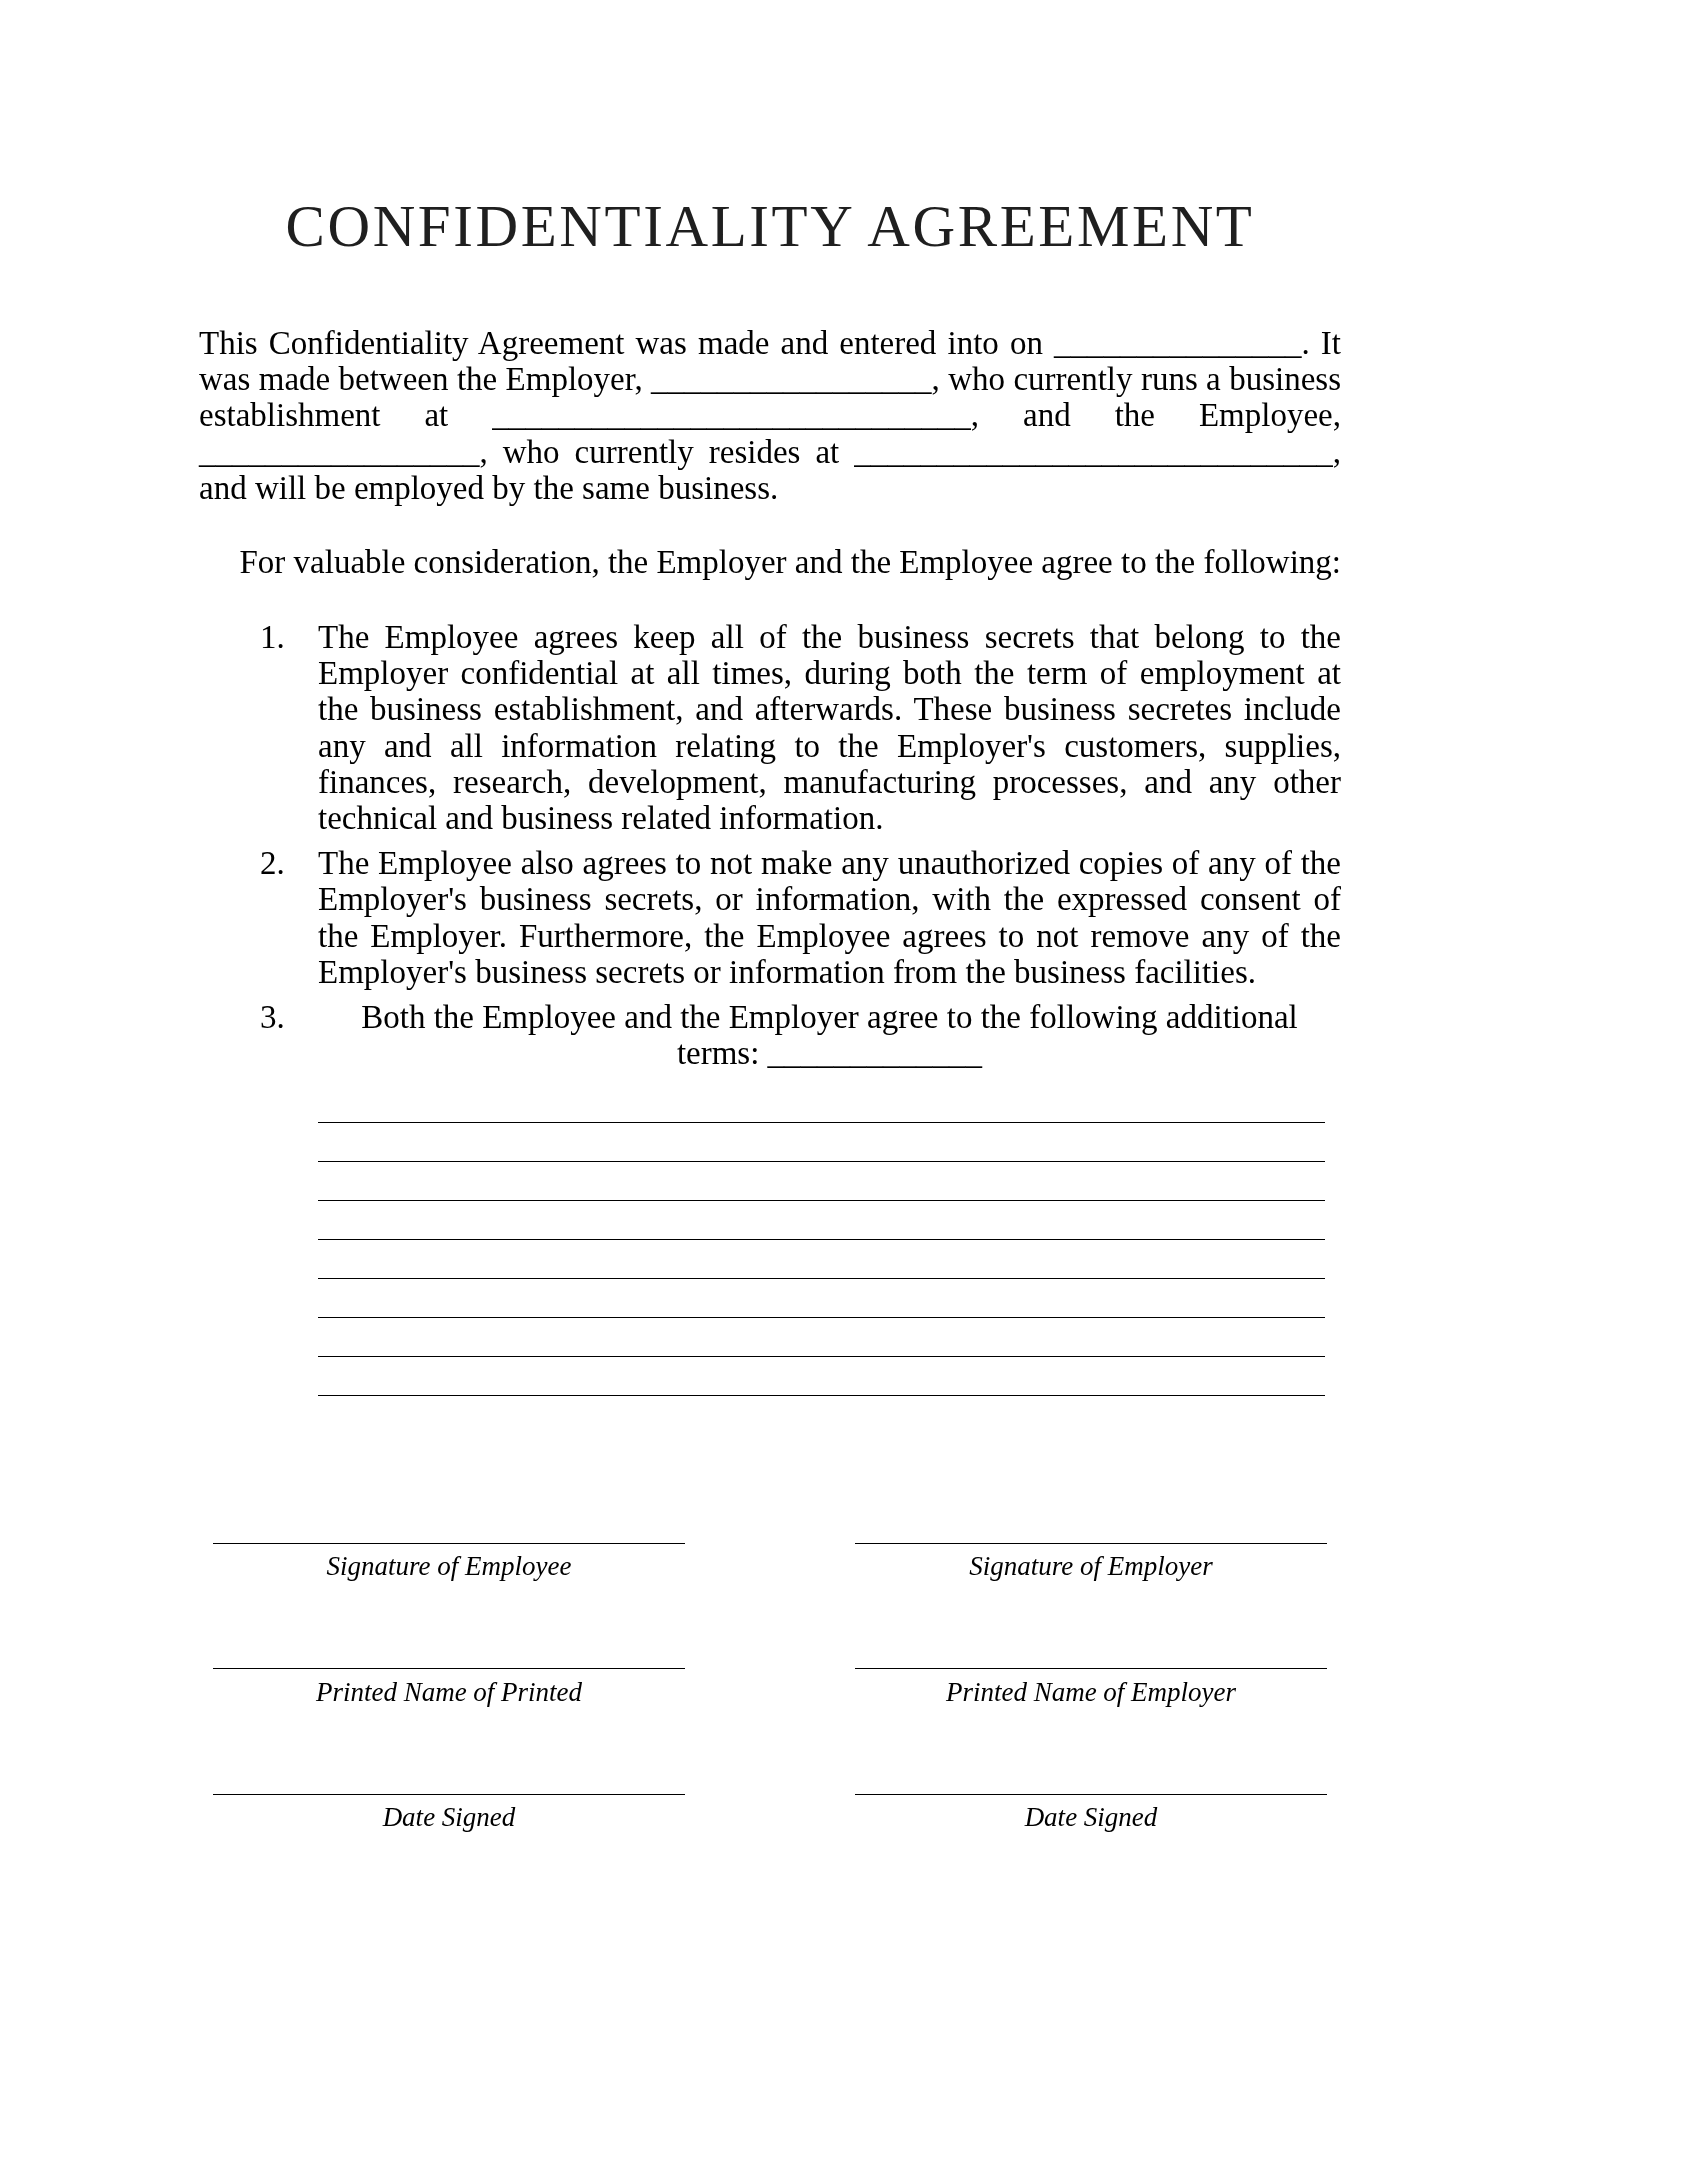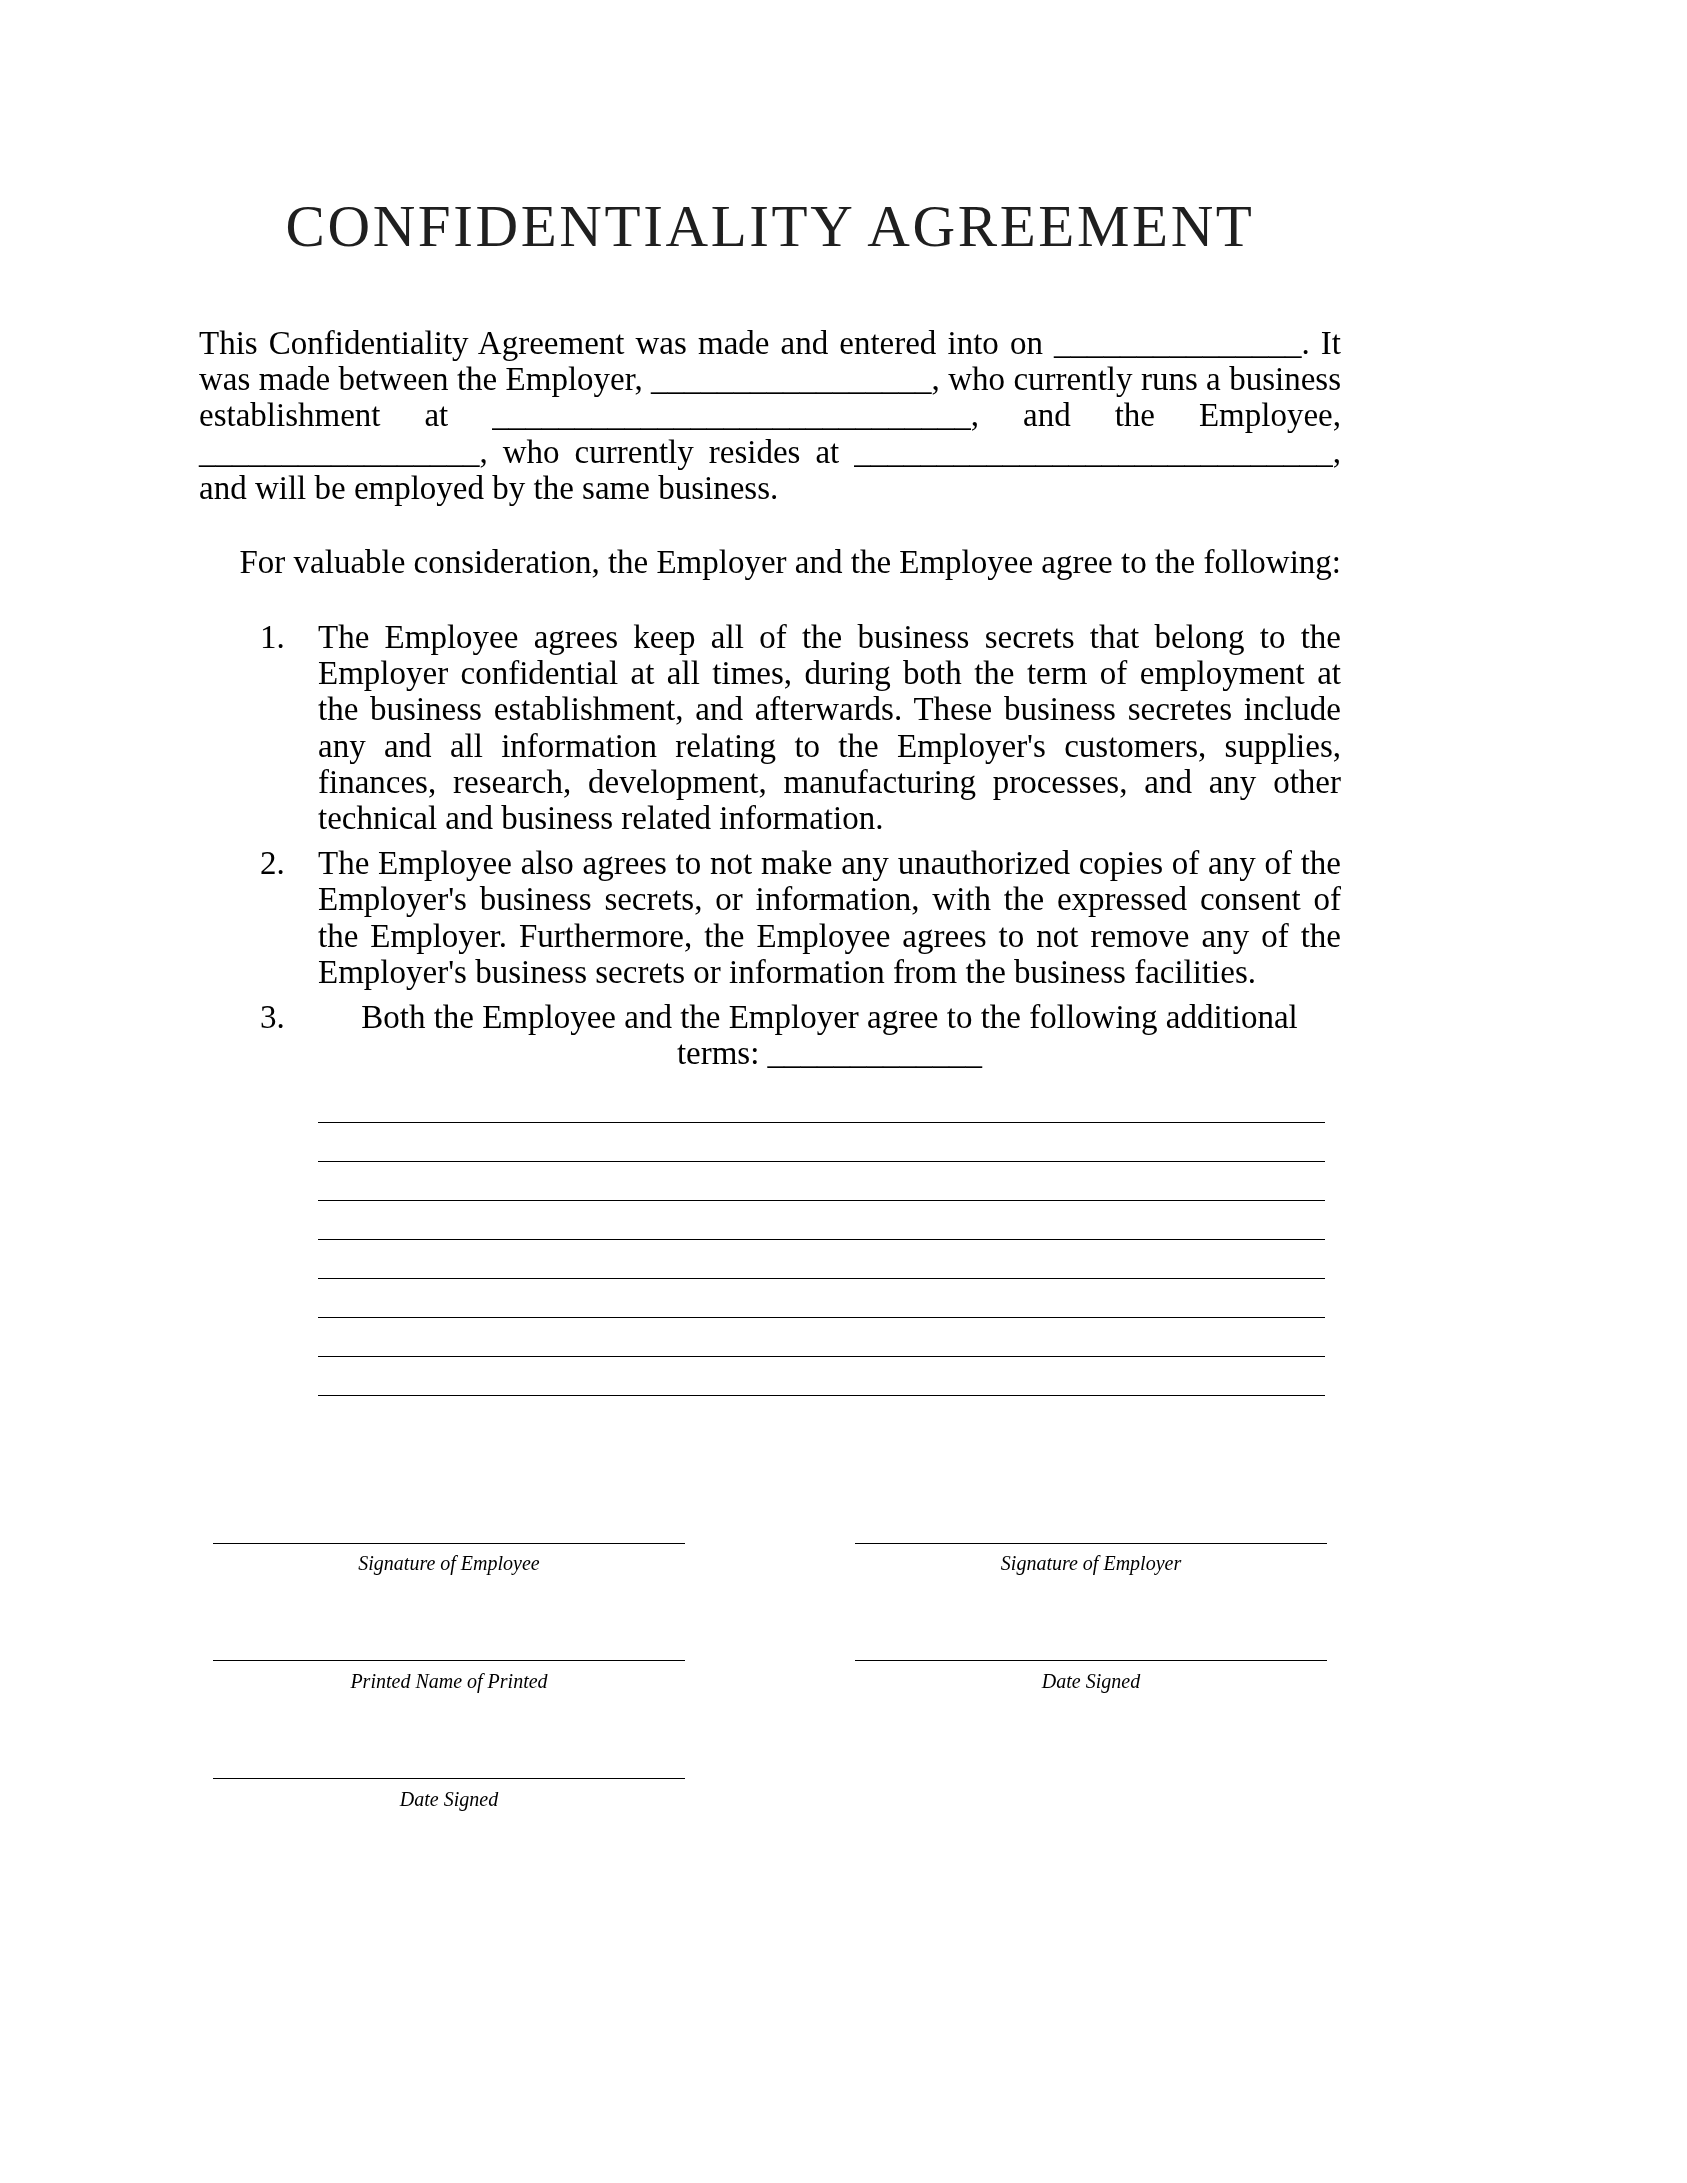--- a/index.html
+++ b/index.html
@@ -74,21 +74,21 @@
   .sig-block {
     margin-bottom: 86px;
   }
   .sig-line {
     border-top: 1.7px solid #000000;
     height: 1.7px;
   }
   .sig-label {
     text-align: center;
     font-style: italic;
-    font-size: 20px;
+    font-size: 27px;
     margin-top: 7px;
     color: #000000;
   }
 </style>
 </head>
 <body>
 
 <div class="page">
 
   <h1 class="doc-title">CONFIDENTIALITY AGREEMENT</h1>
@@ -144,20 +144,24 @@
       </div>
     </div>
 
     <div class="sig-col">
       <div class="sig-block">
         <div class="sig-line"></div>
         <div class="sig-label">Signature of Employer</div>
       </div>
       <div class="sig-block">
         <div class="sig-line"></div>
+        <div class="sig-label">Printed Name of Employer</div>
+      </div>
+      <div class="sig-block">
+        <div class="sig-line"></div>
         <div class="sig-label">Date Signed</div>
       </div>
     </div>
 
   </div>
 
 </div>
 
 
 </body></html>

